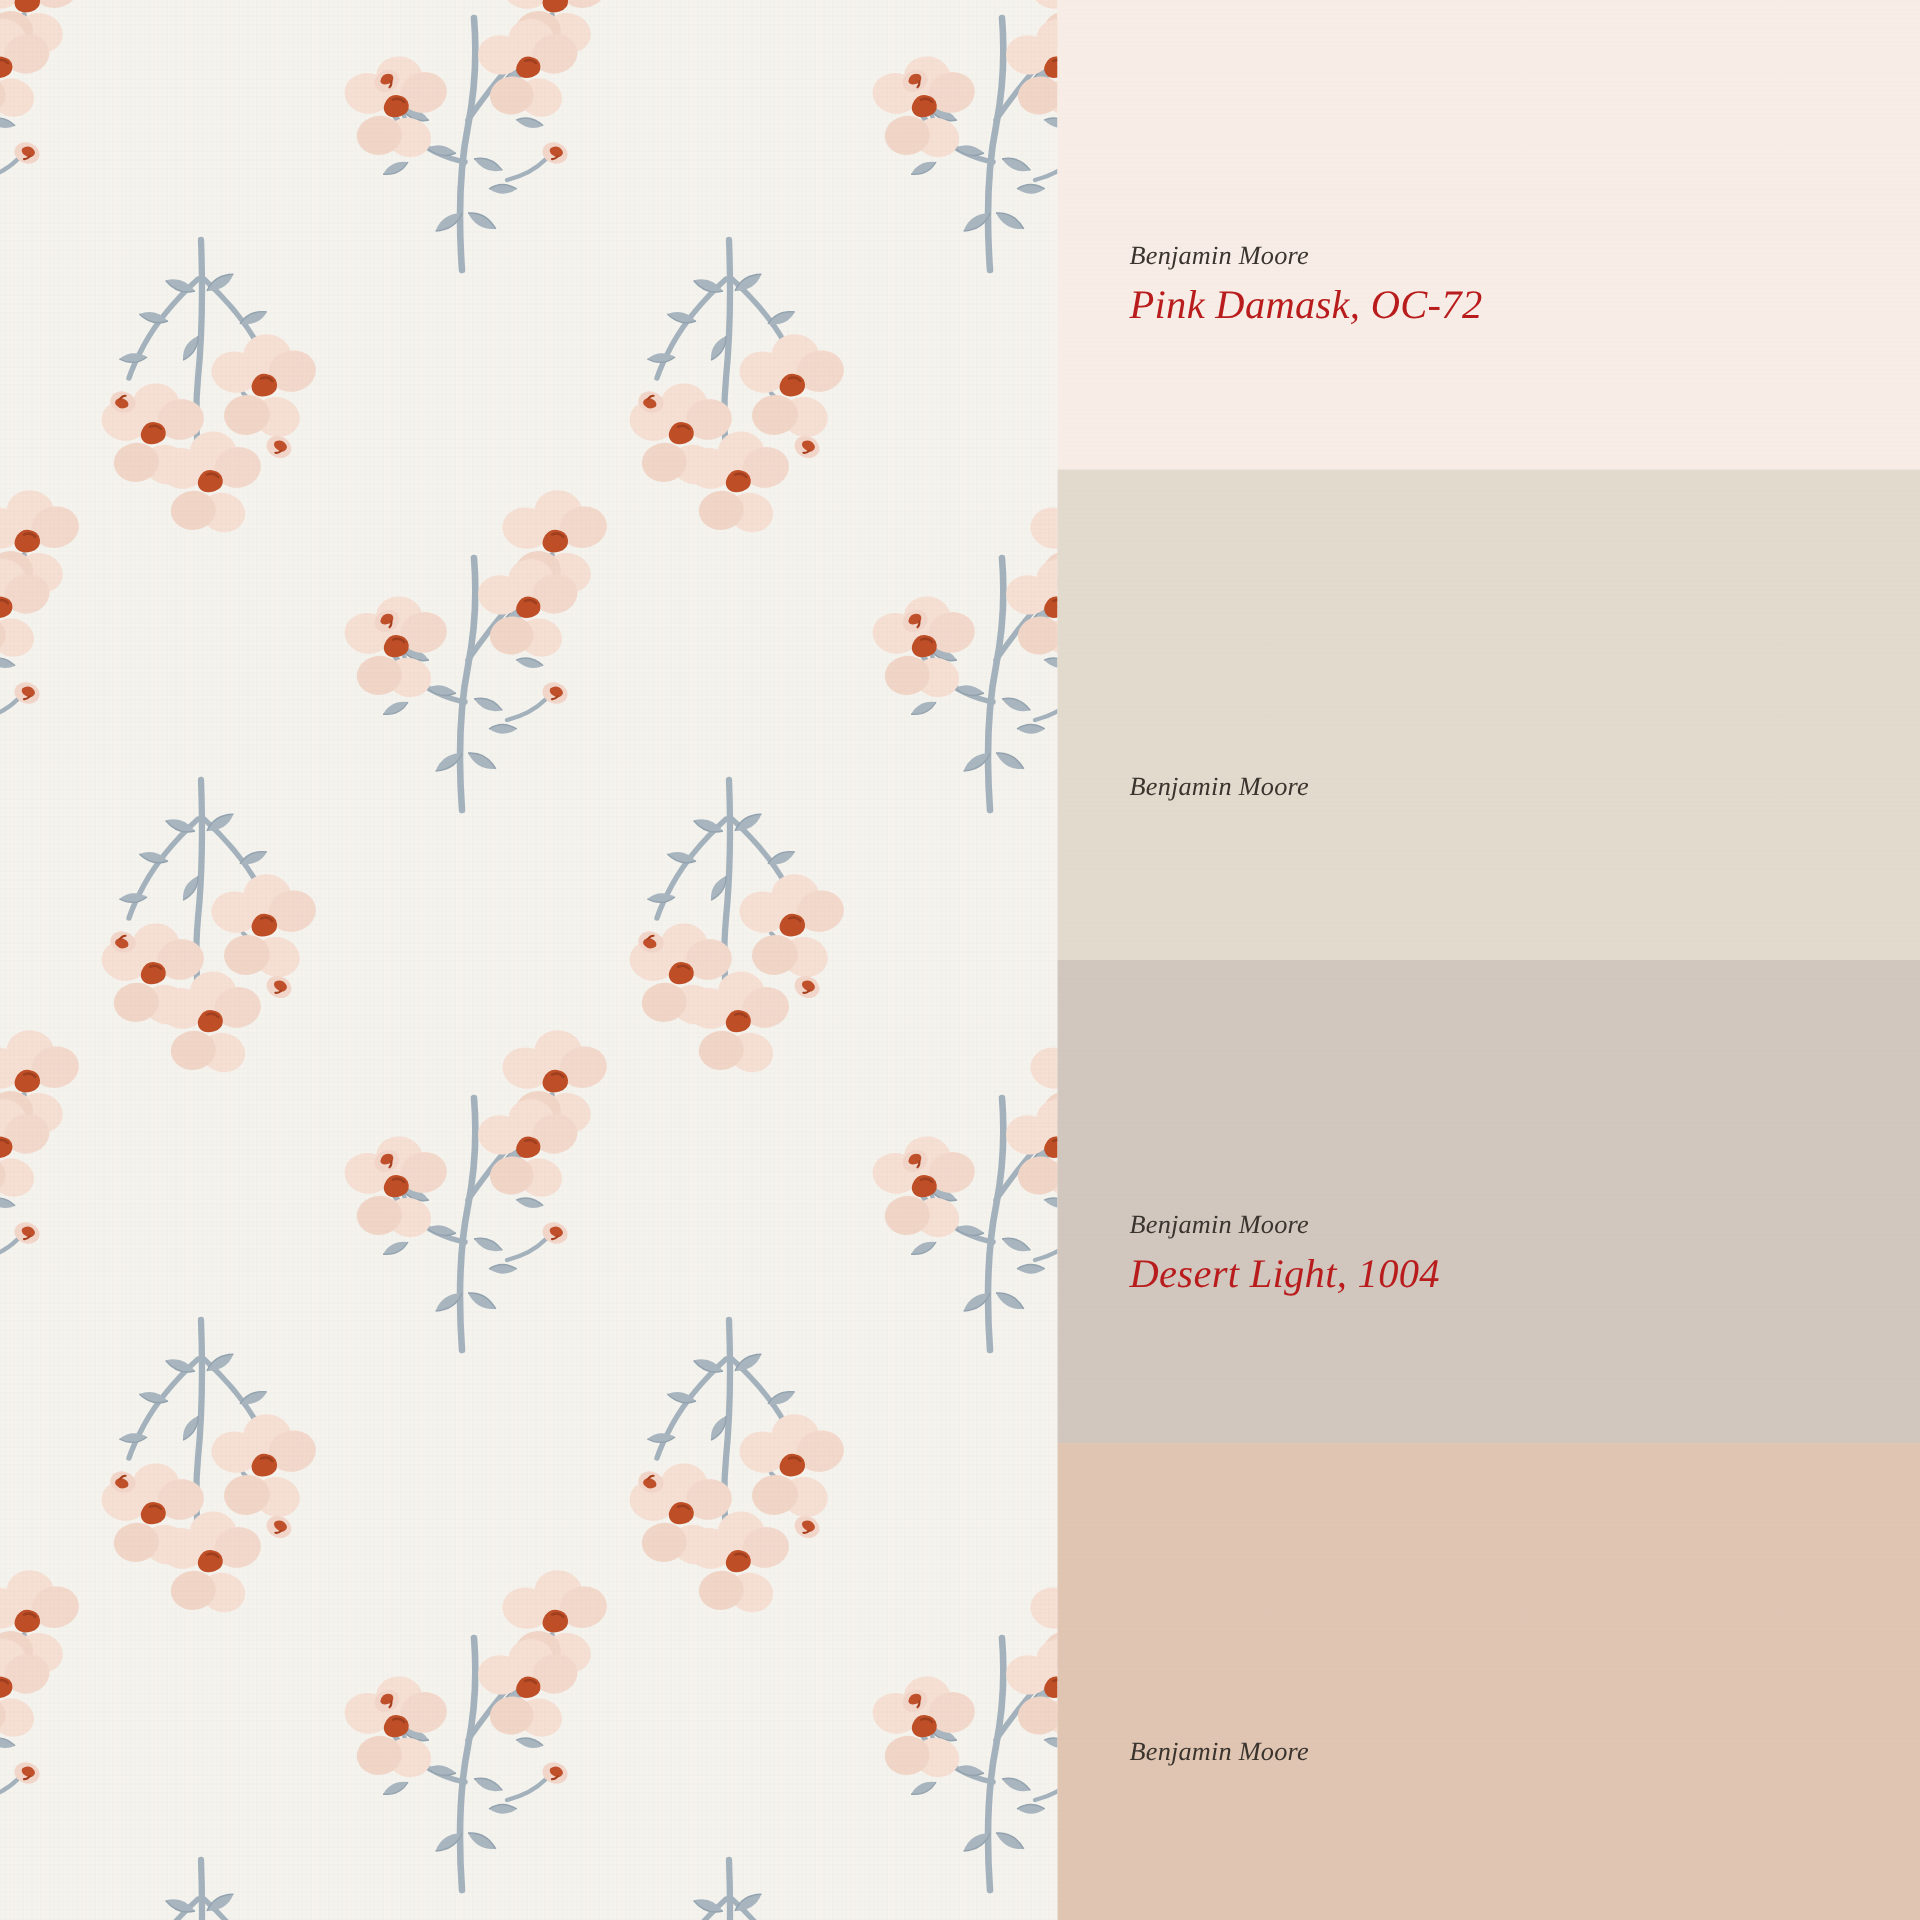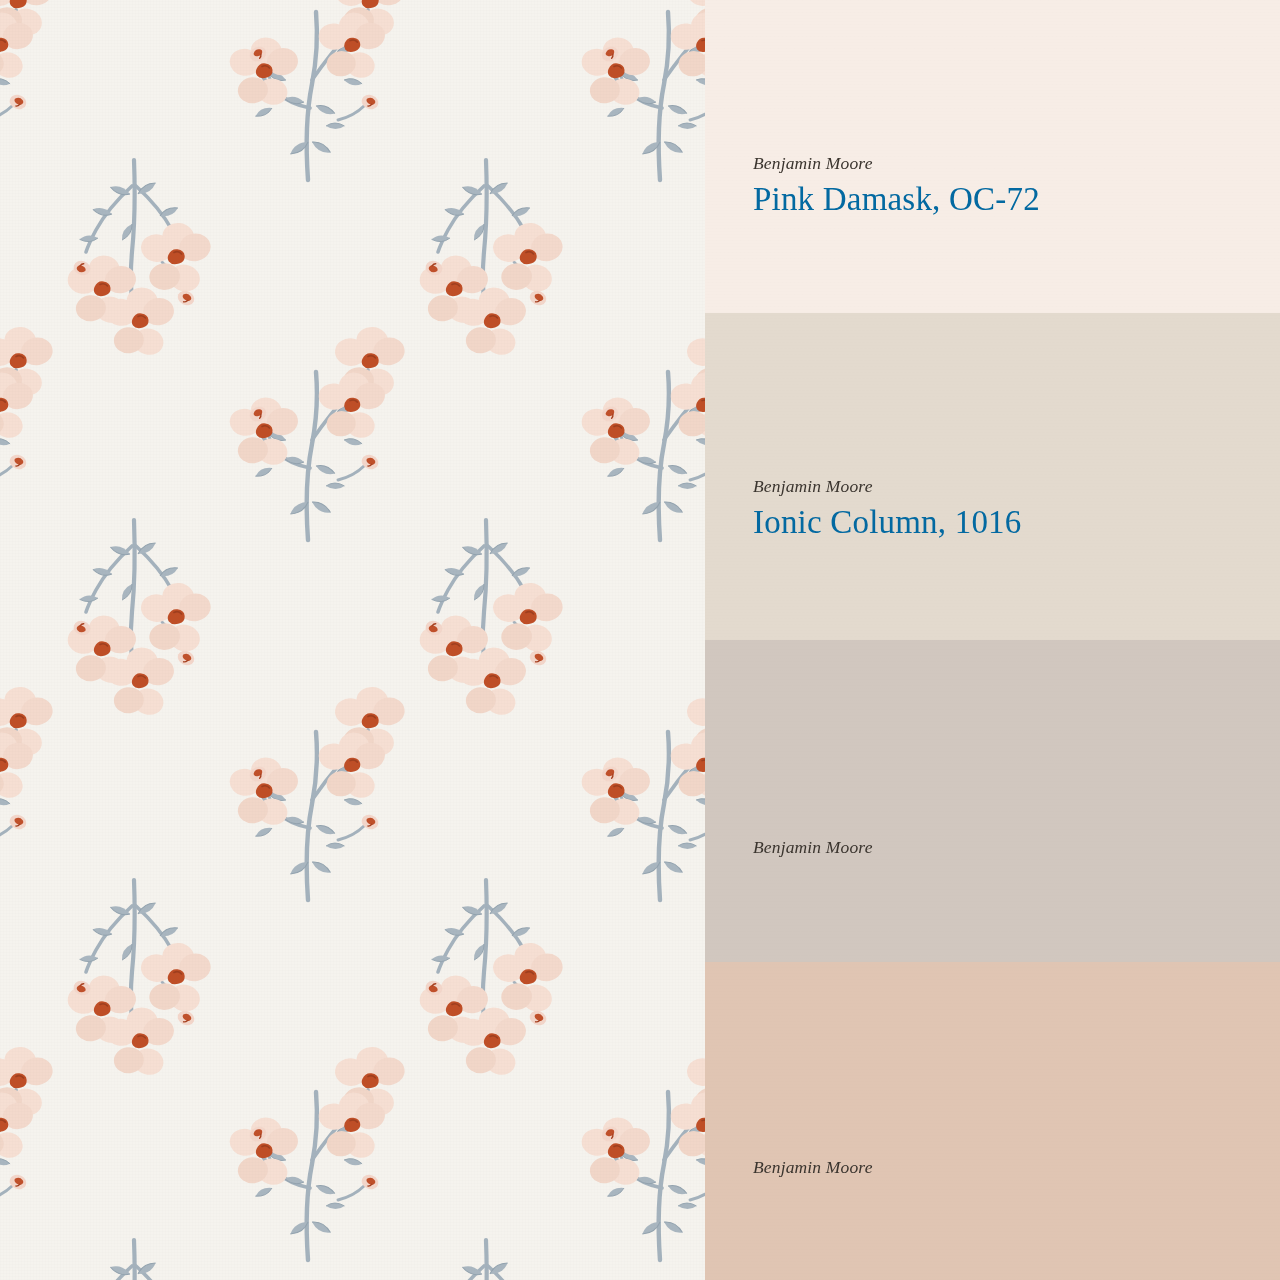--- a/index.html
+++ b/index.html
@@ -85,24 +85,25 @@
   .brand {
     font-style: italic;
     font-size: 17.5px;
     line-height: 1.2;
     letter-spacing: .15px;
     color: #3A342E;
     margin: 0 0 7px 0;
     white-space: nowrap;
   }
   .paint-name {
-    font-size: 33px;
+    font-style: italic;
+    font-size: 27px;
     line-height: 1.15;
     letter-spacing: .2px;
-    color: #0369a1;
+    color: #b91c1c;
     margin: 0;
     white-space: nowrap;
   }
 </style>
 </head>
 <body>
 
 <div id="board">
 
   <div id="pattern-panel" style="background: rgb(245, 243, 238);">
@@ -242,28 +243,28 @@
       <div class="swatch-text">
         <p class="brand">Benjamin Moore</p>
         <p class="paint-name">Pink Damask, OC-72</p>
       </div>
     </div>
 
     <div class="swatch" style="background: rgb(227, 218, 206); height: 327px; flex: 0 0 327px; padding-bottom: 98px;">
       <div class="swatch-grain"></div>
       <div class="swatch-text">
         <p class="brand">Benjamin Moore</p>
-        <p class="paint-name">Ionic Column, 1016</p>
       </div>
     </div>
 
     <div class="swatch" style="background: rgb(209, 199, 191); height: 322px; flex: 0 0 322px; padding-bottom: 97px;">
       <div class="swatch-grain"></div>
       <div class="swatch-text">
         <p class="brand">Benjamin Moore</p>
+        <p class="paint-name">Desert Light, 1004</p>
       </div>
     </div>
 
     <div class="swatch" style="background: rgb(224, 197, 179); height: 318px; flex: 0 0 318px; padding-bottom: 95px;">
       <div class="swatch-grain"></div>
       <div class="swatch-text">
         <p class="brand">Benjamin Moore</p>
       </div>
     </div>
 

